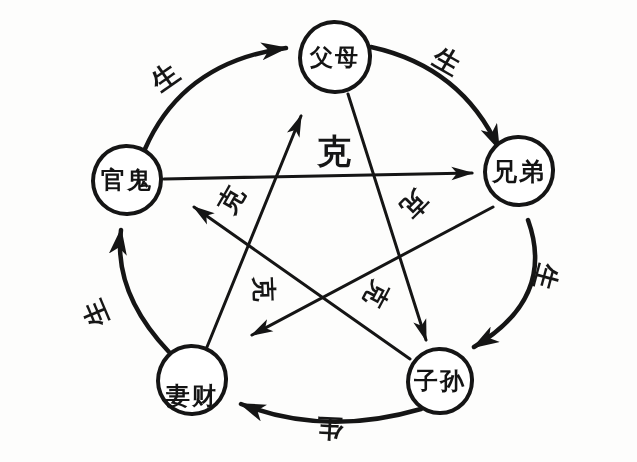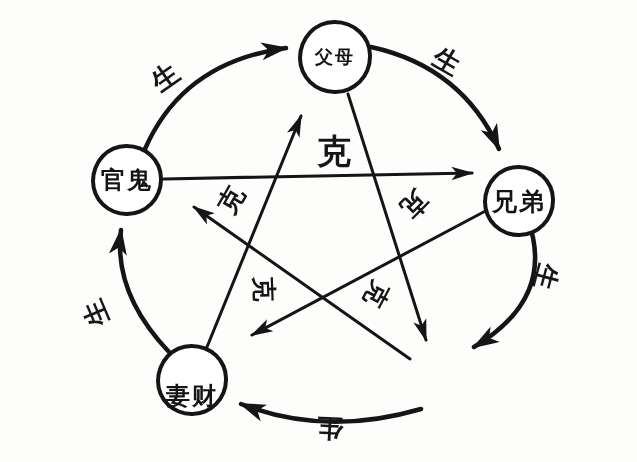--- a/index.html
+++ b/index.html
@@ -65,27 +65,30 @@
     <path d="M 169 352 Q 113 293 121 230" fill="none" stroke="#151515" stroke-width="4.5" stroke-linecap="round" marker-end="url(#arrowBig)"></path>
 
     <path d="M 164 179 L 472 173" fill="none" stroke="#151515" stroke-width="3.2" stroke-linecap="round" marker-end="url(#arrowMid)"></path>
     <path d="M 493 207 L 252 335" fill="none" stroke="#151515" stroke-width="3" stroke-linecap="round" marker-end="url(#arrowMid)"></path>
     <path d="M 207 347 L 301 116" fill="none" stroke="#151515" stroke-width="3" stroke-linecap="round" marker-end="url(#arrowMid)"></path>
     <path d="M 348 94 L 426 340" fill="none" stroke="#151515" stroke-width="3" stroke-linecap="round" marker-end="url(#arrowMid)"></path>
     <path d="M 410 359 L 194 207" fill="none" stroke="#151515" stroke-width="3" stroke-linecap="round" marker-end="url(#arrowMid)"></path>
   </svg>
 
   <div class="node" style="left:298px; top:20px; width:74px; height:74px;">
-    <span class="node-label" style="font-size:18px;">父母</span>
+    <span class="node-label" style="font-size:23px;">父母</span>
   </div>
 
-  <div class="node" style="left:483px; top:165px; width:72px; height:72px;">
+  <div class="node" style="left:483px; top:135px; width:72px; height:72px;">
     <span class="node-label" style="font-size:25px;">兄弟</span>
   </div>
 
+  <div class="node" style="left:406px; top:347px; width:68px; height:68px;">
+    <span class="node-label" style="font-size:24px;">子孙</span>
+  </div>
 
   <div class="node" style="left:156px; top:344px; width:72px; height:72px;align-items:flex-end;">
     <span class="node-label" style="font-size:24px;">妻财</span>
   </div>
 
   <div class="node" style="left:91px; top:144px; width:72px; height:72px;">
     <span class="node-label" style="font-size:24px;">官鬼</span>
   </div>
 
   <div class="edge-label" style="left:165px; top:77px; font-size:27px; --r:-35deg;">生</div>

